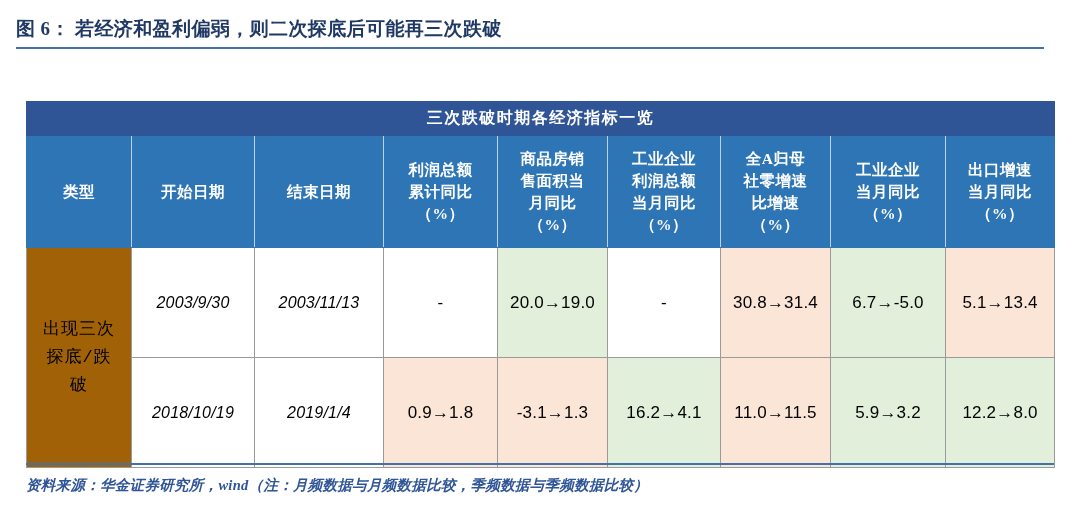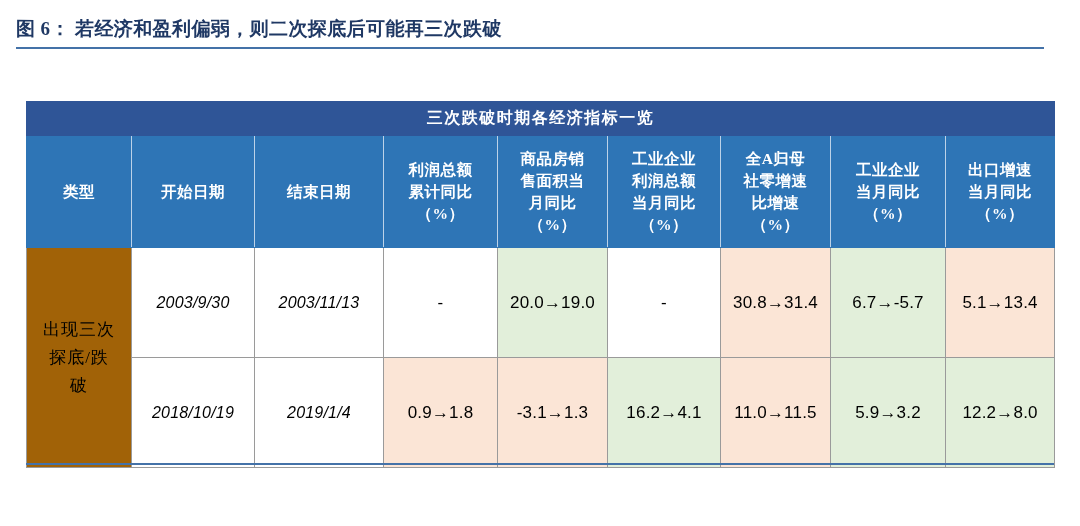--- a/index.html
+++ b/index.html
@@ -100,21 +100,21 @@
     white-space: nowrap;
     letter-spacing: 0.2px;
   }
   .cell.date {
     font-style: italic;
     font-weight: normal;
     font-size: 16px;
   }
   .typecell {
     text-align: center;
-    font-family: Liberation Serif, serif;
+    font-family: Liberation Mono, monospace;
     font-size: 17px;
     color: #000000;
     line-height: 28px;
     letter-spacing: 1px;
   }
   .typecell .ln { display: block; }
 
   .bg-green { background: #e2efda; }
   .bg-red   { background: #fbe5d6; }
   .bg-white { background: #ffffff; }
@@ -217,33 +217,34 @@
           <span class="ln">出现三次</span>
           <span class="ln">探底/跌</span>
           <span class="ln">破</span>
         </td>
         <td class="cell date bg-white">2003/9/30</td>
         <td class="cell date bg-white">2003/11/13</td>
         <td class="cell bg-white">-</td>
         <td class="cell bg-green">20.0→19.0</td>
         <td class="cell bg-white">-</td>
         <td class="cell bg-red">30.8→31.4</td>
-        <td class="cell bg-green">6.7→-5.7</td>
+        <td class="cell bg-green">6.7→-5.0</td>
         <td class="cell bg-red">5.1→13.4</td>
       </tr>
 
       <tr>
         <td class="cell date bg-white">2018/10/19</td>
         <td class="cell date bg-white">2019/1/4</td>
         <td class="cell bg-red">0.9→1.8</td>
         <td class="cell bg-red">-3.1→1.3</td>
         <td class="cell bg-green">16.2→4.1</td>
         <td class="cell bg-red">11.0→11.5</td>
         <td class="cell bg-green">5.9→3.2</td>
         <td class="cell bg-green">12.2→8.0</td>
       </tr>
     </tbody>
   </table>
 </div>
 
 <div class="source-wrap">
   <div class="source-rule"></div>
+  <div class="source-text">资料来源：华金证券研究所，wind（注：月频数据与月频数据比较，季频数据与季频数据比较）</div>
 </div>
 
 </body></html>

